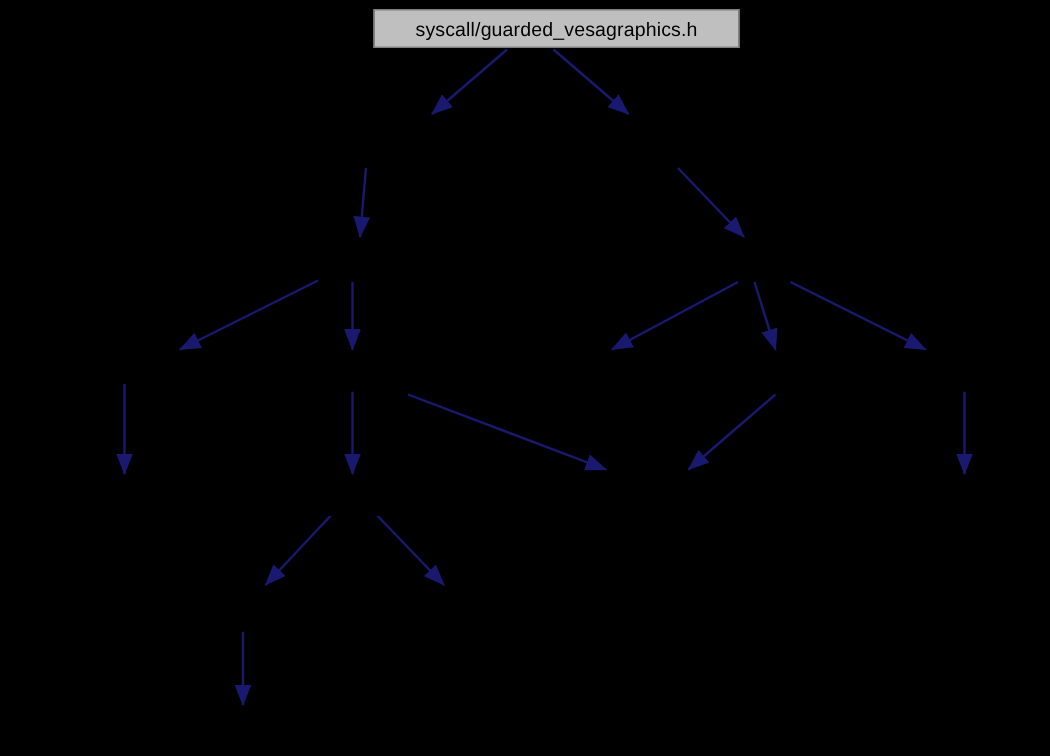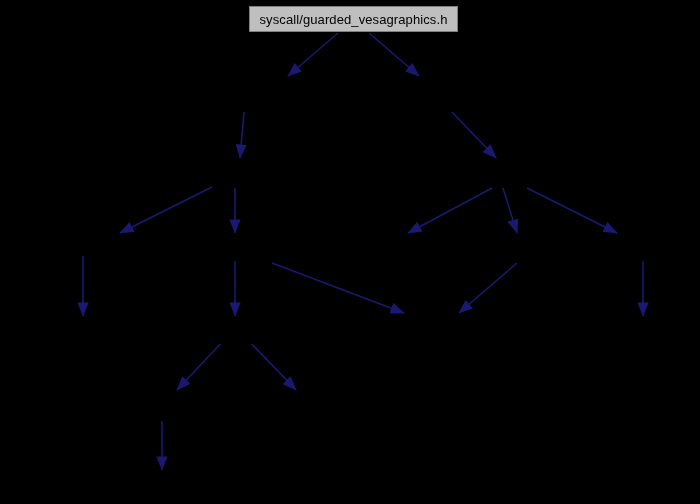--- a/index.html
+++ b/index.html
@@ -85,21 +85,21 @@
         <line x1="272" y1="263" x2="404" y2="313" stroke="#191970" stroke-width="1.6" marker-end="url(#arrowhead)"></line>
         <line x1="517" y1="263" x2="459" y2="313" stroke="#191970" stroke-width="1.6" marker-end="url(#arrowhead)"></line>
         <line x1="643" y1="256" x2="643" y2="316" stroke="#191970" stroke-width="1.6" marker-end="url(#arrowhead)"></line>
         <line x1="224" y1="340" x2="177" y2="390" stroke="#191970" stroke-width="1.6" marker-end="url(#arrowhead)"></line>
         <line x1="248" y1="340" x2="296" y2="390" stroke="#191970" stroke-width="1.6" marker-end="url(#arrowhead)"></line>
         <line x1="162" y1="418" x2="162" y2="470" stroke="#191970" stroke-width="1.6" marker-end="url(#arrowhead)"></line>
       </g>
   </svg>
 
   <div id="nodes-group">
-      <div class="root-node-box" style="left: 249px; top: 6px; width: 209px; height: 26px; background: rgb(191, 191, 191); border-color: rgb(127, 127, 127); color: rgb(0, 0, 0);">syscall/guarded_vesagraphics.h</div>
+      <div class="root-node-box" style="left: 249px; top: 6px; width: 244px; height: 26px; background: rgb(191, 191, 191); border-color: rgb(127, 127, 127); color: rgb(0, 0, 0);">syscall/guarded_vesagraphics.h</div>
       <div class="hidden-node" style="left: 205px; top: 160px; width: 60px; height: 26px; background: rgb(0, 0, 0); border-color: rgb(0, 0, 0); color: rgb(0, 0, 0);"></div>
       <div class="hidden-node" style="left: 470px; top: 160px; width: 60px; height: 26px; background: rgb(0, 0, 0); border-color: rgb(0, 0, 0); color: rgb(0, 0, 0);"></div>
       <div class="hidden-node" style="left: 88px; top: 235px; width: 60px; height: 26px; background: rgb(0, 0, 0); border-color: rgb(0, 0, 0); color: rgb(0, 0, 0);"></div>
       <div class="hidden-node" style="left: 205px; top: 235px; width: 60px; height: 26px; background: rgb(0, 0, 0); border-color: rgb(0, 0, 0); color: rgb(0, 0, 0);"></div>
       <div class="hidden-node" style="left: 378px; top: 235px; width: 60px; height: 26px; background: rgb(0, 0, 0); border-color: rgb(0, 0, 0); color: rgb(0, 0, 0);"></div>
       <div class="hidden-node" style="left: 488px; top: 235px; width: 60px; height: 26px; background: rgb(0, 0, 0); border-color: rgb(0, 0, 0); color: rgb(0, 0, 0);"></div>
       <div class="hidden-node" style="left: 588px; top: 235px; width: 60px; height: 26px; background: rgb(0, 0, 0); border-color: rgb(0, 0, 0); color: rgb(0, 0, 0);"></div>
       <div class="hidden-node" style="left: 53px; top: 318px; width: 60px; height: 26px; background: rgb(0, 0, 0); border-color: rgb(0, 0, 0); color: rgb(0, 0, 0);"></div>
       <div class="hidden-node" style="left: 205px; top: 318px; width: 60px; height: 26px; background: rgb(0, 0, 0); border-color: rgb(0, 0, 0); color: rgb(0, 0, 0);"></div>
       <div class="hidden-node" style="left: 377px; top: 318px; width: 60px; height: 26px; background: rgb(0, 0, 0); border-color: rgb(0, 0, 0); color: rgb(0, 0, 0);"></div>

